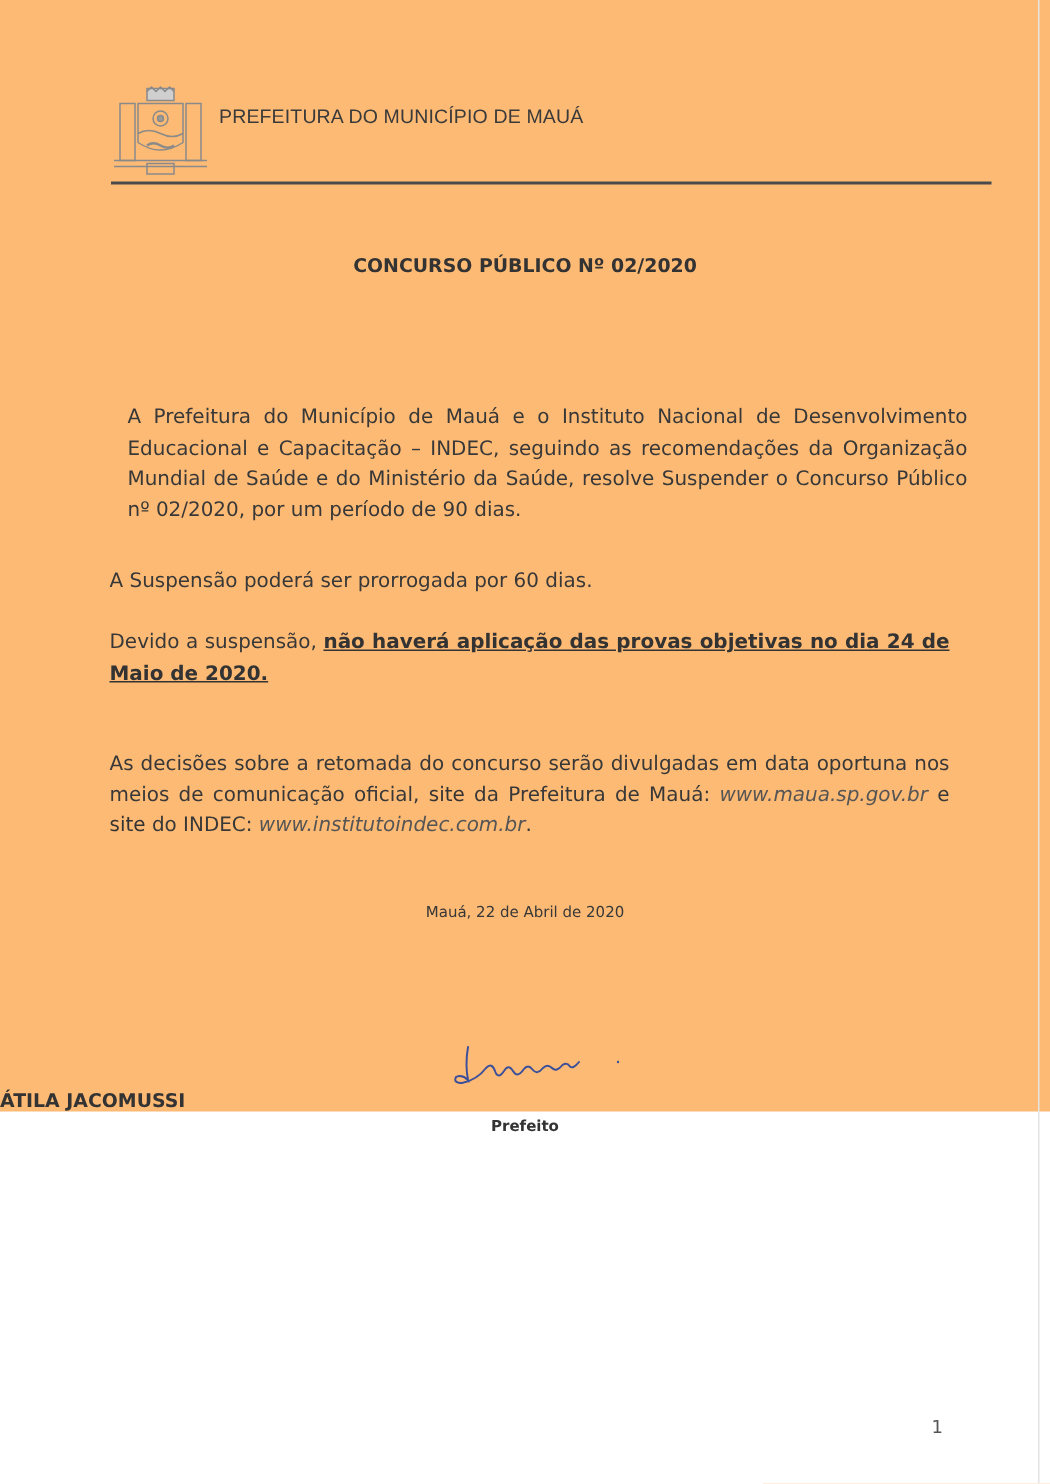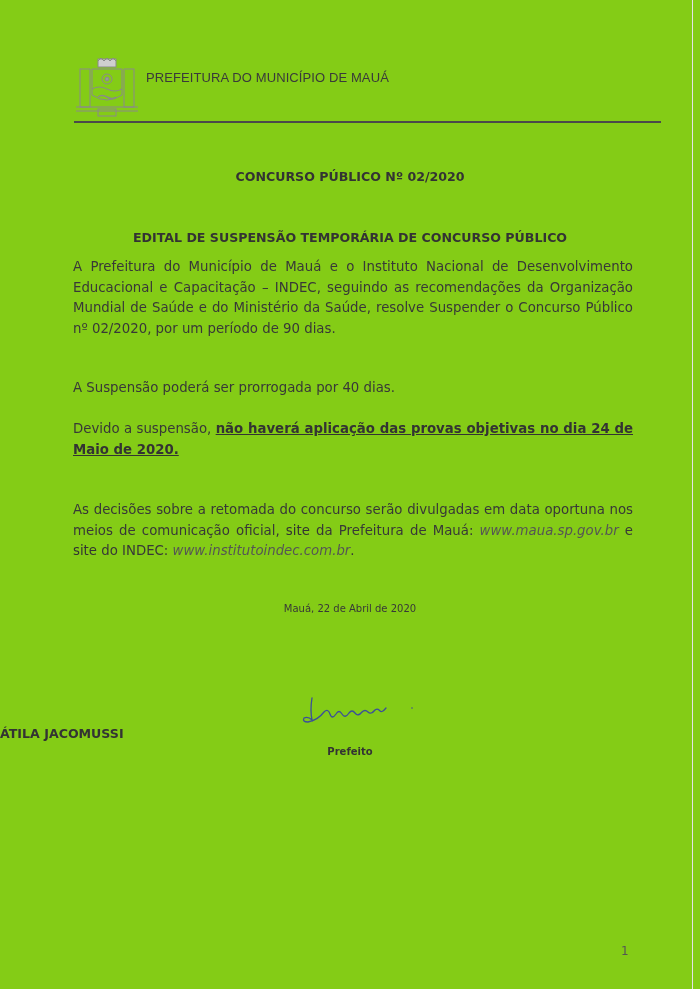--- a/index.html
+++ b/index.html
@@ -1,18 +1,18 @@
 <!DOCTYPE html>
 <html><head>
 <meta charset="utf-8">
 <style>
   html, body { margin: 0; padding: 0; background: #ffffff; }
   body { width: 700px; height: 989px; position: relative; overflow: hidden;
          font-family: "DejaVu Sans", "Liberation Sans", sans-serif; color: #2b2b2b; }
-  .page { position: absolute; left: 0; top: 0; width: 700px; height: 989px; background: #84cc16; }
+  .page { position: absolute; left: 0; top: 0; width: 700px; height: 741px; background: #fdba74; }
   .edge-line { position: absolute; left: 692px; top: 0; width: 1px; height: 989px; background: #e4e4e4; }
 
   .header { position: absolute; left: 74px; top: 57px; width: 588px; height: 66px; }
   .crest { position: absolute; left: 0; top: 0; width: 66px; height: 62px; }
   .org-name { position: absolute; left: 72px; top: 13px; font-family: "Liberation Sans", sans-serif;
               font-size: 13px; letter-spacing: 0.1px; color: #3a3a3a; white-space: nowrap; }
   .header-rule { position: absolute; left: 74px; top: 121px; width: 587px; height: 2px; background: #4a4a4a; }
 
   .title { position: absolute; left: 0; width: 700px; text-align: center; font-weight: bold;
            font-family: "DejaVu Sans", sans-serif; font-size: 12.6px; color: #333; white-space: nowrap; margin-top: 12px; }
@@ -60,24 +60,23 @@
         <path d="M24 40 q4 -3 9 0 q5 3 9 0" stroke-width="1.5"></path>
         <path d="M2 50 h62 M2 54 h62"></path>
         <rect x="24" y="52" width="18" height="7"></rect>
       </g>
     </svg>
     <div class="org-name">PREFEITURA DO MUNICÍPIO DE MAUÁ</div>
   </div>
   <div class="header-rule"></div>
 
   <div class="title title-1">CONCURSO PÚBLICO Nº 02/2020</div>
-  <div class="title title-2">EDITAL DE SUSPENSÃO TEMPORÁRIA DE CONCURSO PÚBLICO</div>
 
-  <p class="para p1" style="margin:0">A Prefeitura do Município de Mauá e o Instituto Nacional de Desenvolvimento Educacional e Capacitação – INDEC, seguindo as recomendações da Organização Mundial de Saúde e do Ministério da Saúde, resolve Suspender o Concurso Público nº 02/2020, por um período de 90 dias.</p>
-  <p class="para p2" style="margin:0">A Suspensão poderá ser prorrogada por 40 dias.</p>
+  <p class="para p1" style="margin:12px">A Prefeitura do Município de Mauá e o Instituto Nacional de Desenvolvimento Educacional e Capacitação – INDEC, seguindo as recomendações da Organização Mundial de Saúde e do Ministério da Saúde, resolve Suspender o Concurso Público nº 02/2020, por um período de 90 dias.</p>
+  <p class="para p2" style="margin:0">A Suspensão poderá ser prorrogada por 60 dias.</p>
   <p class="para p3" style="margin:0"><span>Devido a suspensão, </span><span class="emph">não haverá aplicação das provas objetivas no dia 24 de Maio de 2020.</span></p>
   <p class="para p4" style="margin:0"><span>As decisões sobre a retomada do concurso serão divulgadas em data oportuna nos meios de comunicação oficial, </span><span class="site">site</span><span> da Prefeitura de Mauá: </span><span class="it">www.maua.sp.gov.br</span><span> e </span><span class="site">site</span><span> do INDEC: </span><span class="it">www.institutoindec.com.br</span><span>.</span></p>
 
   <div class="date-line">Mauá, 22 de Abril de 2020</div>
 
   <svg class="signature" viewBox="0 0 130 32">
     <path d="M12 4 q-2 12 0 22 q-4 -4 -8 -2 q-2 4 4 4 q10 -2 16 -10 q4 -4 6 2 q2 6 6 0 q3 -5 6 0 q3 5 7 -1 q3 -4 6 0 q3 4 7 -1 q3 -3 6 0 q3 3 7 -2 q3 -2 5 1 q2 2 6 -3" fill="none" stroke="#3b4f9a" stroke-width="1.3" stroke-linecap="round"></path>
     <circle cx="112" cy="14" r="0.8" fill="#3b4f9a"></circle>
   </svg>
   <div class="signer-name">ÁTILA JACOMUSSI</div>

